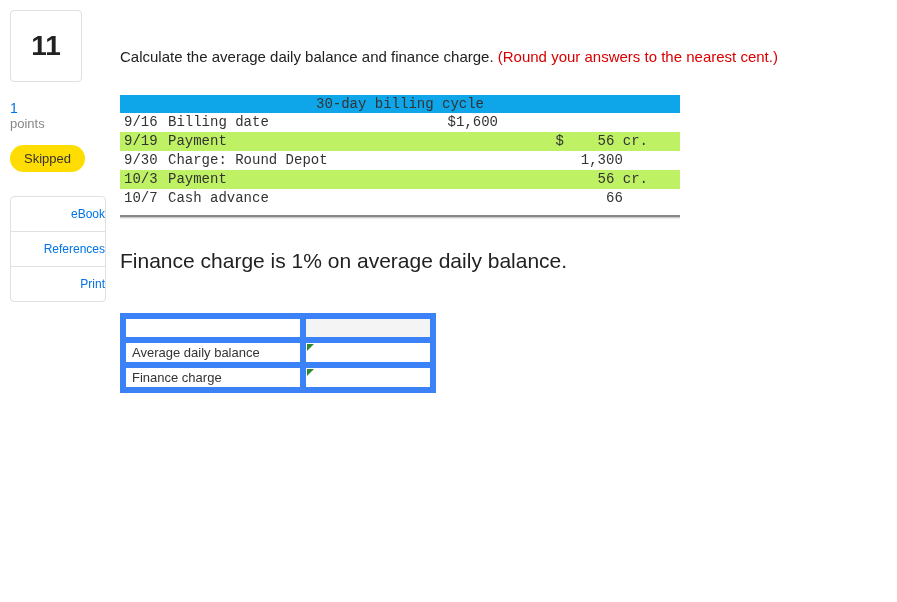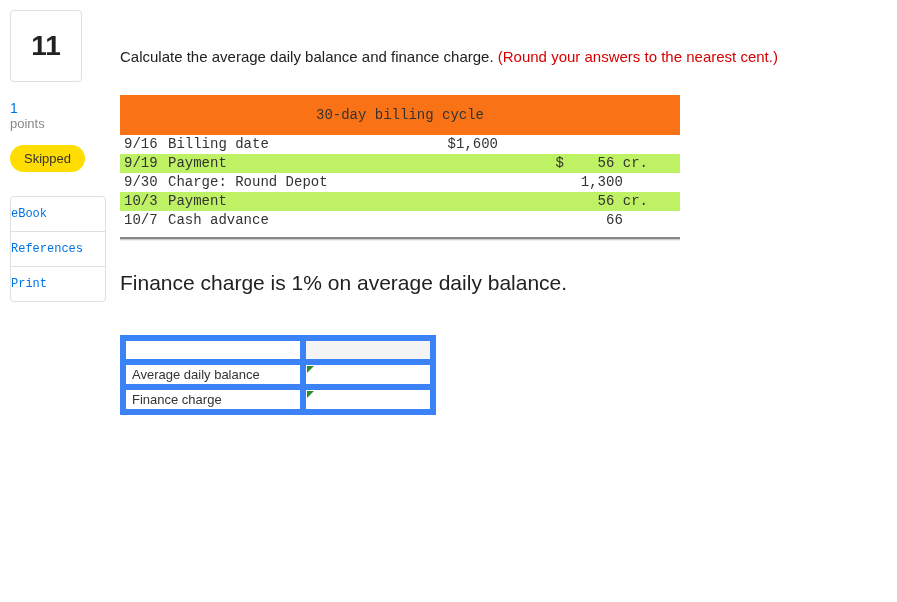--- a/index.html
+++ b/index.html
@@ -50,26 +50,25 @@
     display: inline-block;
     margin-bottom: 24px;
   }
   .link-stack {
     border: 1px solid #e0e0e0;
     border-radius: 4px;
     width: 96px;
   }
   .link-item {
     padding: 10px 0;
-    text-align: left;
+    text-align: right;
     font-size: 12px;
     color: #0073e6;
     border-bottom: 1px solid #e0e0e0;
     cursor: pointer;
-    font-family: Liberation Mono, monospace;
   }
   .link-item:last-child { border-bottom: none; }
   .main {
     position: absolute;
     left: 120px;
     top: 48px;
     width: 740px;
   }
   .prompt {
     font-size: 15px;
@@ -78,22 +77,22 @@
   }
   .red-bold { color: #d90000; font-weight: 400; }
   .ledger {
     font-family: "Courier New", monospace;
     font-size: 14px;
     width: 560px;
     margin-bottom: 8px;
   }
   .ledger-title {
     text-align: center;
-    background: #f97316;
-    padding: 12px 0;
+    background: #0ea5e9;
+    padding: 1px 0;
   }
   .ledger-row {
     display: flex;
     padding: 0 4px;
     line-height: 1.35;
   }
   .ledger-row.shade { background: #bef264; }
   .col-date { width: 44px; }
   .col-desc { width: 200px; }
   .col-note { width: 150px; }

